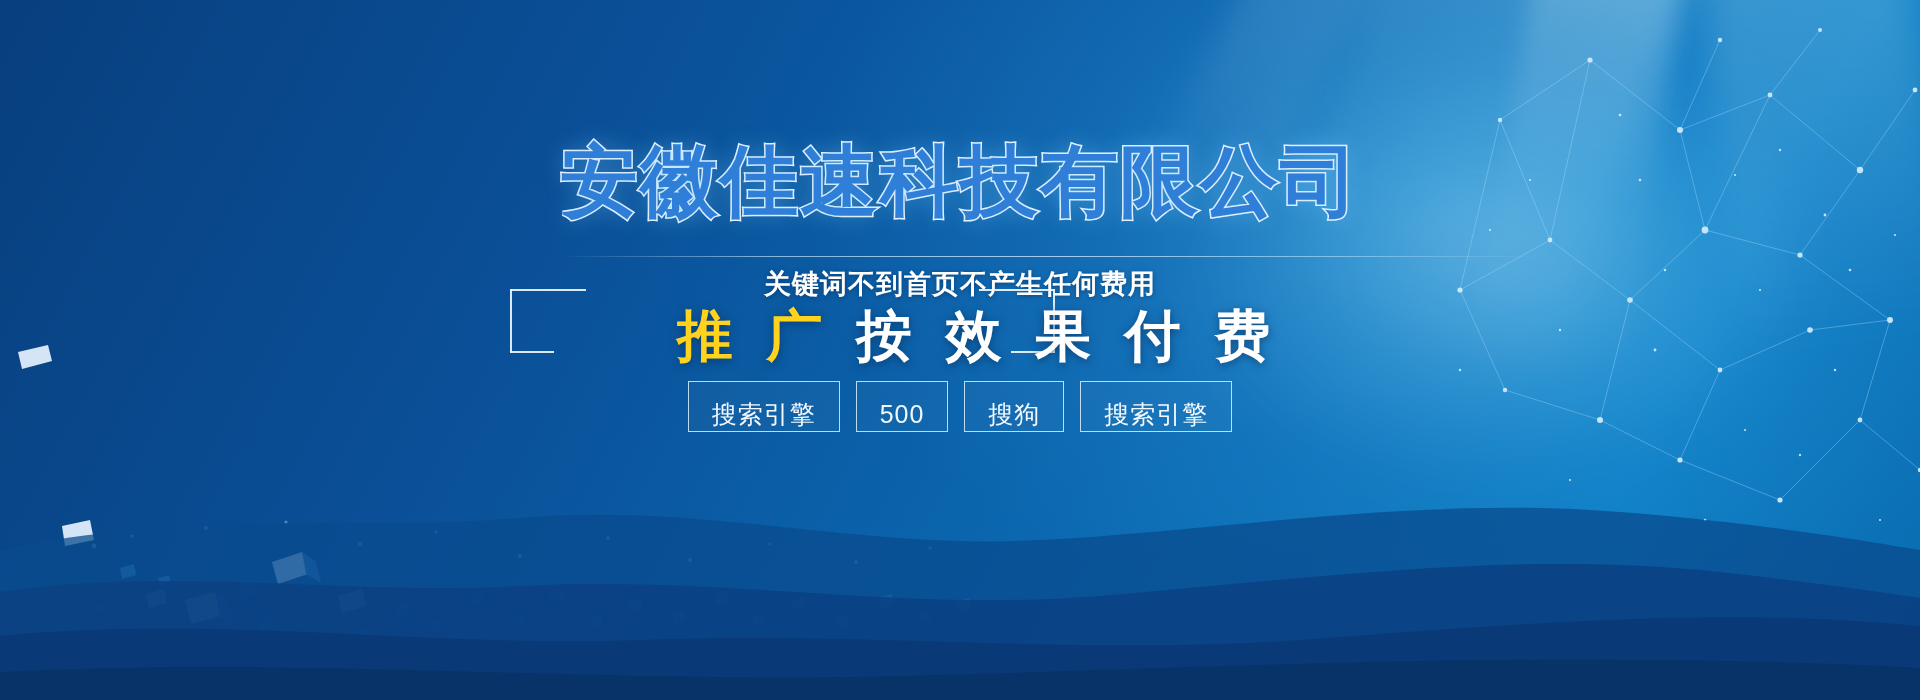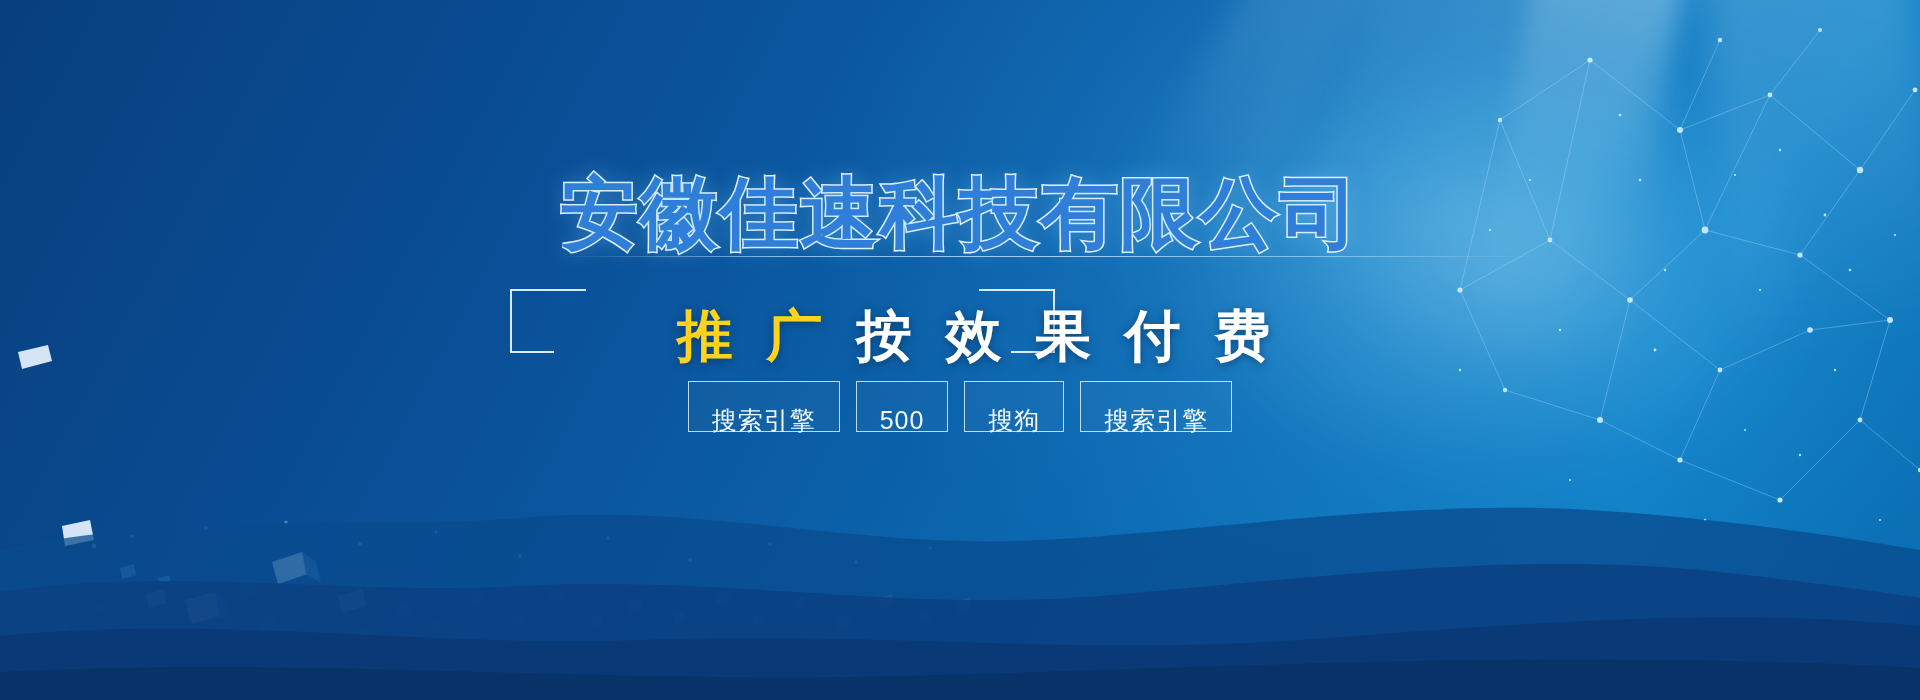--- a/index.html
+++ b/index.html
@@ -38,21 +38,21 @@
 
   
   .waves{position:absolute;left:0;bottom:0;width:1920px;height:300px;pointer-events:none;}
 
   
   .cubes{position:absolute;left:0;top:330px;width:1000px;height:330px;pointer-events:none;}
 
   
   .content{position:absolute;left:0;top:0;width:1920px;height:700px;}
 
-  .title-wrap{position:absolute;left:0;top:168px;width:1920px;text-align:center;}
+  .title-wrap{position:absolute;left:0;top:136px;width:1920px;text-align:center;}
   .title{
     display:inline-block;
     font-size:78px;line-height:90px;
     font-weight:bold;
     letter-spacing:2px;
     color:#2f7fd8;
     -webkit-text-stroke:3px #eaf5ff;
     paint-order:stroke fill;
     text-shadow:0 0 22px rgba(120,200,255,0.45);
     white-space:nowrap;
@@ -86,21 +86,21 @@
   .bl-left-b{left:510px;top:351px;width:44px;}
   .bl-right-b{left:1011px;top:351px;width:44px;}
 
   
   .btn-row{position:absolute;left:0;top:381px;width:1920px;text-align:center;font-size:0;}
   .btn{
     display:inline-block;
     vertical-align:top;
     box-sizing:border-box;
     height:51px;
-    padding:14px 23px;
+    padding:8px 23px;
     margin:0 8px;
     border:1px solid rgba(222,240,255,0.85);
     color:#f2f9ff;
     font-size:25px;
     line-height:49px;
     letter-spacing:1px;
     background:rgba(255,255,255,0.03);
     cursor:pointer;
     white-space:nowrap;
   }
@@ -239,20 +239,23 @@
   </svg>
 
   <div class="content">
 
     <div class="title-wrap">
       <span class="title">安徽佳速科技有限公司</span>
     </div>
 
     <div class="divider"></div>
 
+    <div class="sub">
+      <span>关键词不到首页不产生任何费用</span>
+    </div>
 
     <div class="bracket-line bl-left"></div>
     <div class="bracket-v bv-left"></div>
     <div class="bracket-line bl-left-b"></div>
     <div class="bracket-line bl-right"></div>
     <div class="bracket-v bv-right"></div>
     <div class="bracket-line bl-right-b"></div>
 
     <div class="tag-block">
       <span class="tagline"><span class="tag-hi">推 广</span><span class="tag-rest"> 按 效 果 付 费</span></span>

